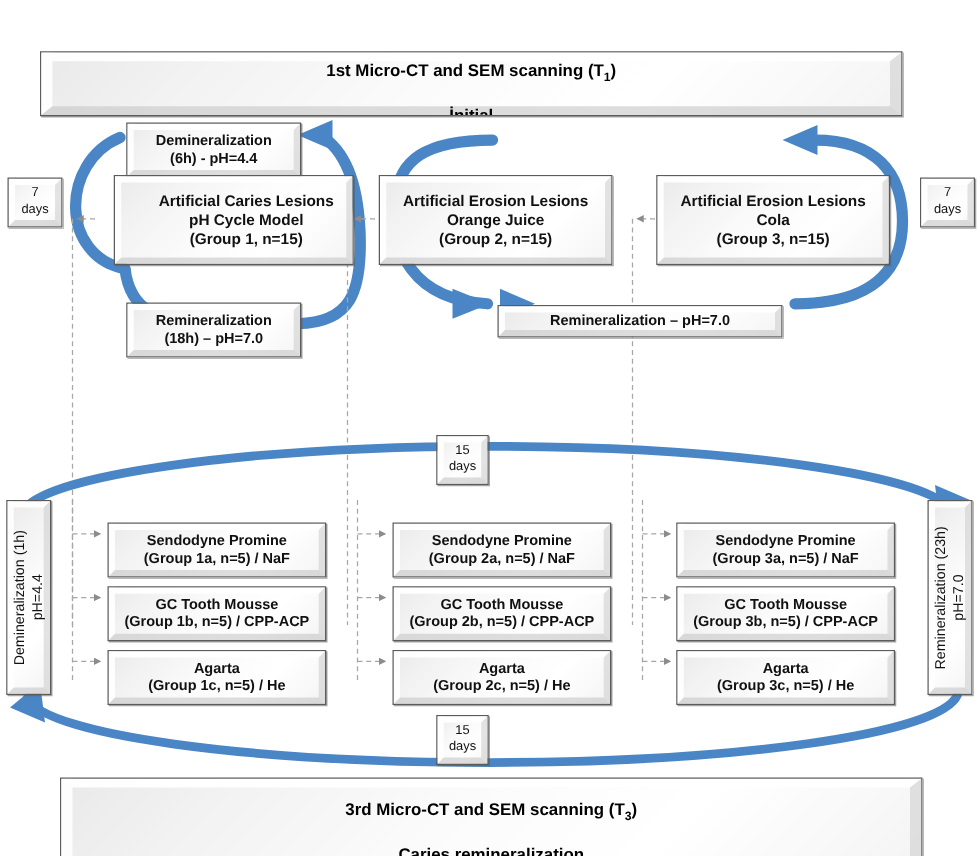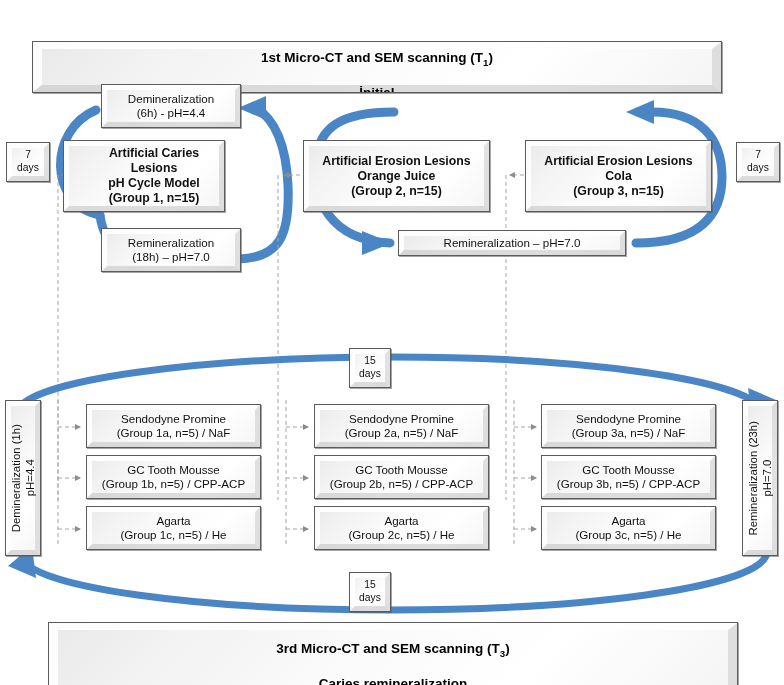--- a/index.html
+++ b/index.html
@@ -35,21 +35,21 @@
   
   .scanbar{
     font-weight:bold;font-size:13.5px;color:#000;
   }
   .scanbar::before{
     border-top-width:7px;border-left-width:9px;border-right-width:9px;border-bottom-width:7px;
   }
 
   
   .grp{font-weight:bold;font-size:12.3px;}
-  .plain{font-size:11.6px;font-weight:normal;}
+  .plain{font-size:11.6px;font-weight:bold;margin-top:14px;}
   .small{font-size:10.3px;font-weight:normal;}
 
   
   .vert>.t{
     writing-mode:vertical-rl;
     transform:rotate(180deg);
     white-space:pre-line;
     line-height:1.25;
     font-size:11.4px;
   }
@@ -167,21 +167,21 @@
   <div class="box plain" style="left:101px;top:228px;width:140px;height:44px;align-items:center;">
     <div class="t">Remineralization
 (18h) – pH=7.0</div>
   </div>
 
 
   <div class="box plain" style="left:398px;top:230px;width:228px;height:26px;text-align:center;">
     <div class="t">Remineralization – pH=7.0</div>
   </div>
 
-  <div class="box grp" style="left:63px;top:140px;width:162px;height:72px;padding-left:20px;">
+  <div class="box grp" style="left:91px;top:140px;width:192px;height:72px;padding-left:20px;">
     <div class="t">Artificial Caries Lesions
 pH Cycle Model
 (Group 1, n=15)</div>
   </div>
 
   <div class="box grp" style="left:303px;top:140px;width:187px;height:72px;">
     <div class="t">Artificial Erosion Lesions
 Orange Juice
 (Group 2, n=15)</div>
   </div>

